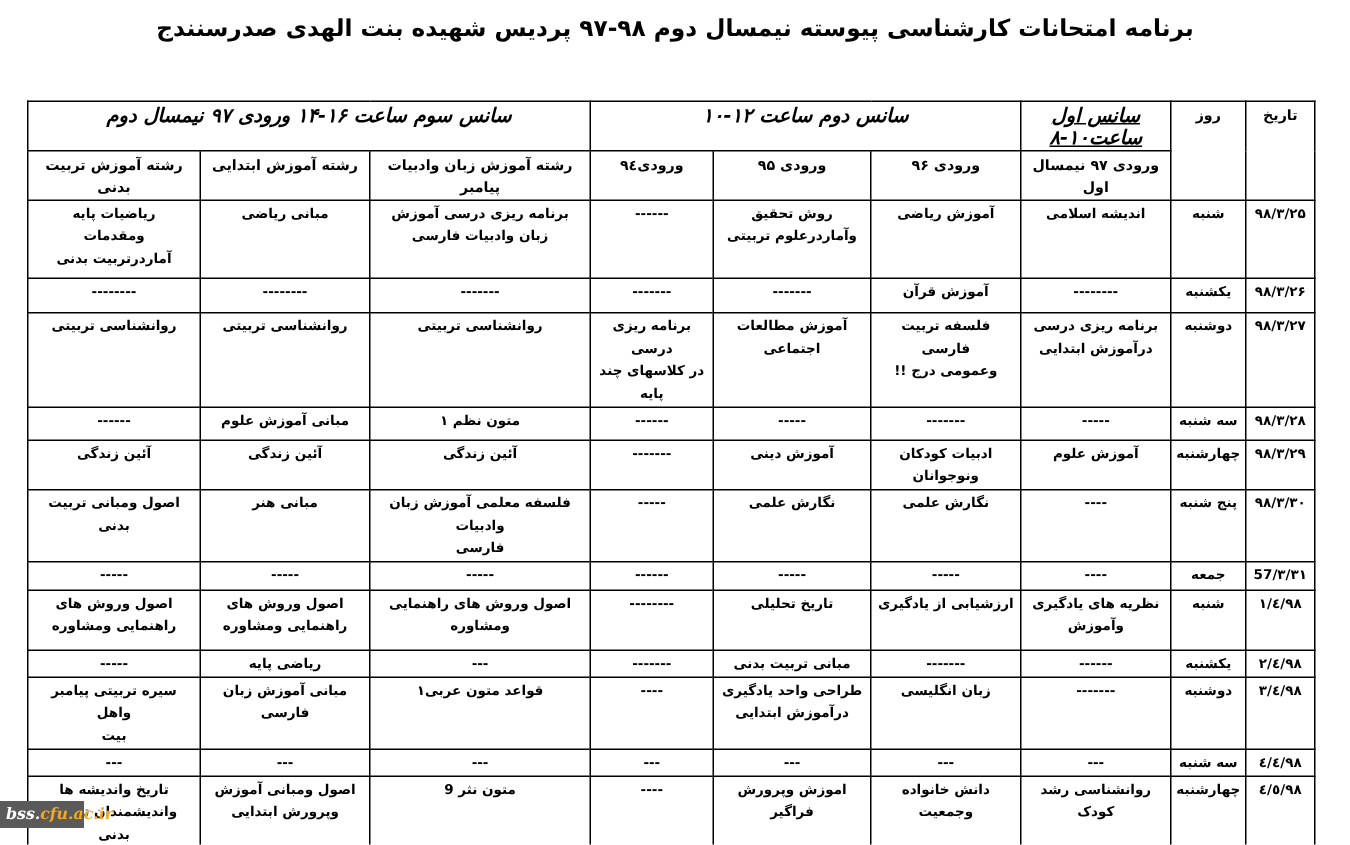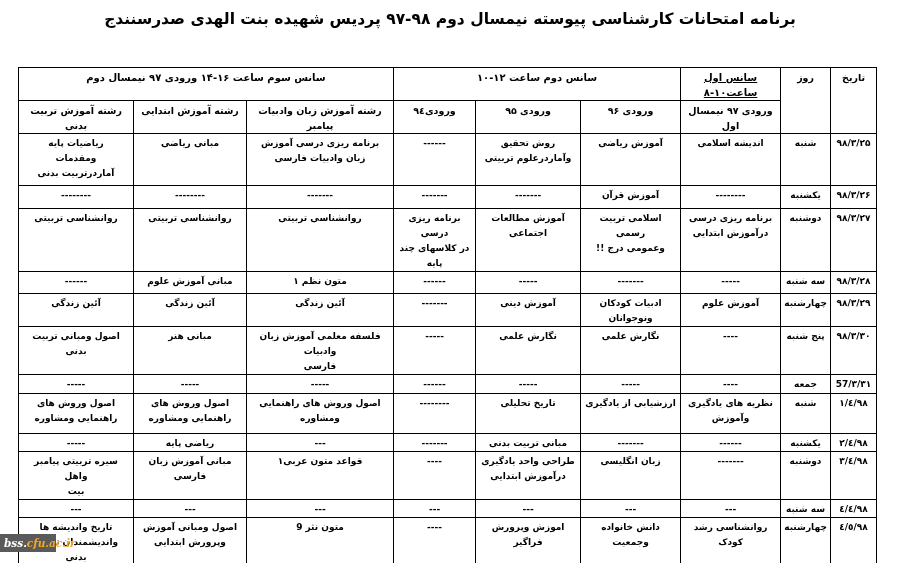--- a/index.html
+++ b/index.html
@@ -16,21 +16,21 @@
     border-collapse: collapse; table-layout: fixed; direction: rtl;
     font-size: 9px; font-weight: bold;
   }
   table.sched td {
     border: 1.6px solid #000; text-align: center; vertical-align: top;
     padding: 2px 3px 0 3px; line-height: 15px; overflow: hidden;
   }
   td.date, td.day { text-align: right; padding-right: 5px; }
   td.session1 span { text-decoration: underline; }
   td.hdr { vertical-align: bottom; font-size: 9.5px; padding-bottom: 1px; }
-  td.sess { vertical-align: top; padding-top: 5px; font-size: 10px; }
+  td.sess { vertical-align: top; padding-top: 5px; font-size: 13px; font-style: italic; }
   .watermark {
     position: absolute; left: 0; top: 534px; width: 56px; height: 18px;
     background: #5a5a5a; color: #fff; font-family: "DejaVu Serif", serif;
     font-size: 10.5px; font-weight: bold; font-style: italic; line-height: 18px;
     padding-left: 4px; box-sizing: border-box;
   }
   .watermark .hl { color: #f5a623; }
   .line { display: block; }
 </style>
 </head>
@@ -122,21 +122,21 @@
         </td>
       </tr>
       <tr style="height: 46px;">
         <td class="date">۹۸/۳/۲۷</td>
         <td class="day">دوشنبه</td>
         <td>
           <span class="line">برنامه ریزی درسی</span>
           <span class="line">درآموزش ابتدایی</span>
         </td>
         <td>
-          <span class="line">اسلامی تربیت رسمی</span>
+          <span class="line">فلسفه تربیت فارسی</span>
           <span class="line">وعمومی درج !!</span>
         </td>
         <td>
           <span class="line">آموزش مطالعات</span>
           <span class="line">اجتماعی</span>
         </td>
         <td>
           <span class="line">برنامه ریزی درسی</span>
           <span class="line">در کلاسهای چند</span>
           <span class="line">پایه</span>

